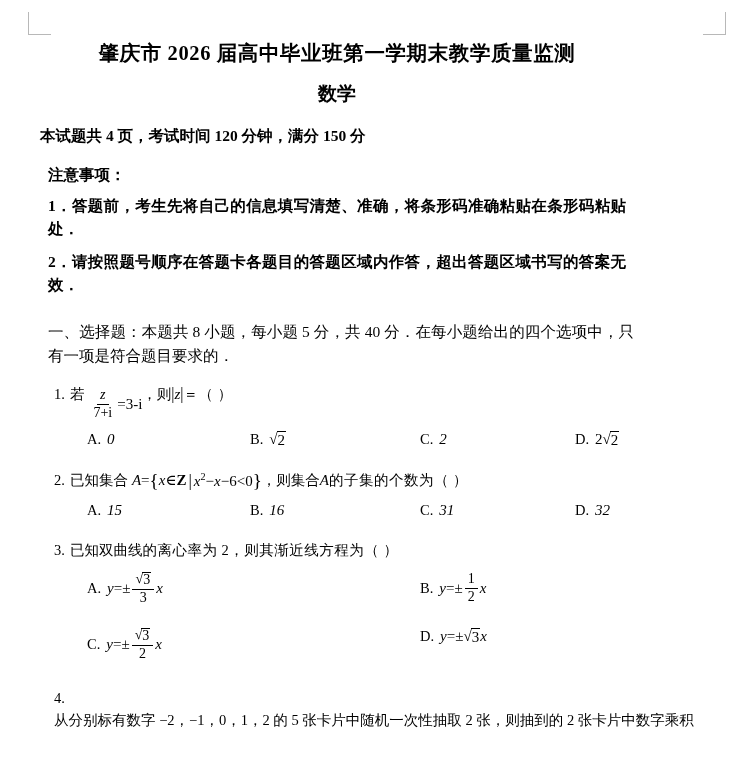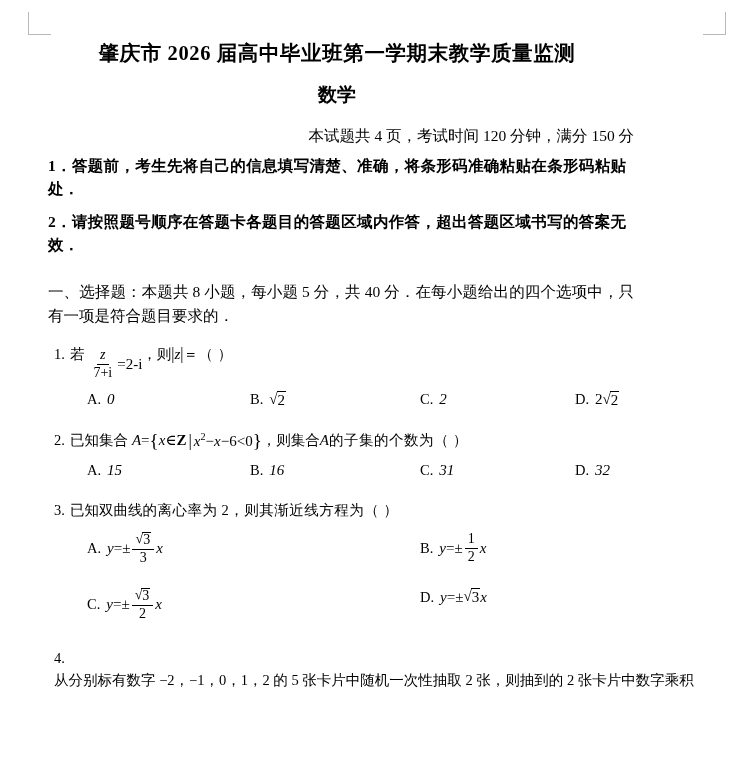--- a/index.html
+++ b/index.html
@@ -52,25 +52,26 @@
     letter-spacing: 0.6px;
     margin: 42px 0 0 0;
     line-height: 1.1;
   }
   .doc-subject {
     text-align: center;
     font-size: 19px;
     font-weight: bold;
     margin: 20px 0 0 0;
     line-height: 1.1;
+    font-family: Liberation Mono, monospace;
   }
   .doc-meta {
-    text-align: right;
+    text-align: left;
     font-size: 15.5px;
-    font-weight: normal;
+    font-weight: bold;
     margin: 22px 0 0 0;
     line-height: 1.1;
   }
 
   
   .notice-head {
     font-size: 15.5px;
     font-weight: bold;
     margin: 22px 0 0 8px;
     line-height: 1.15;
@@ -210,35 +211,36 @@
 
 <div class="corner corner-tl"></div>
 <div class="corner corner-tr"></div>
 
 <div class="page">
 
   <div class="doc-title">肇庆市 2026 届高中毕业班第一学期末教学质量监测</div>
   <div class="doc-subject">数学</div>
   <div class="doc-meta">本试题共 4 页，考试时间 120 分钟，满分 150 分</div>
 
+  <div class="notice-head">注意事项：</div>
   <div class="notice-item">1．答题前，考生先将自己的信息填写清楚、准确，将条形码准确粘贴在条形码粘贴处．</div>
   <div class="notice-item">2．请按照题号顺序在答题卡各题目的答题区域内作答，超出答题区域书写的答案无效．</div>
 
   <div class="section-head">一、选择题：本题共 8 小题，每小题 5 分，共 40 分．在每小题给出的四个选项中，只有一项是符合题目要求的．</div>
 
   <div class="question">
     <span class="q-num">1.</span>
     <span class="q-text">若</span>
     <span class="sp"></span>
     <span class="math">
       <span class="frac">
         <span class="num">z</span>
         <span class="den up">7+i</span>
       </span>
-      <span class="up">=2-i</span>
+      <span class="up">=3-i</span>
     </span>
     <span class="q-text">，则</span>
     <span class="math">
       <span class="abs-bar">|</span>
         <span>z</span>
         <span class="abs-bar">|</span>
     </span>
     <span class="q-text paren-blank">＝（      ）</span>
   </div>
 

